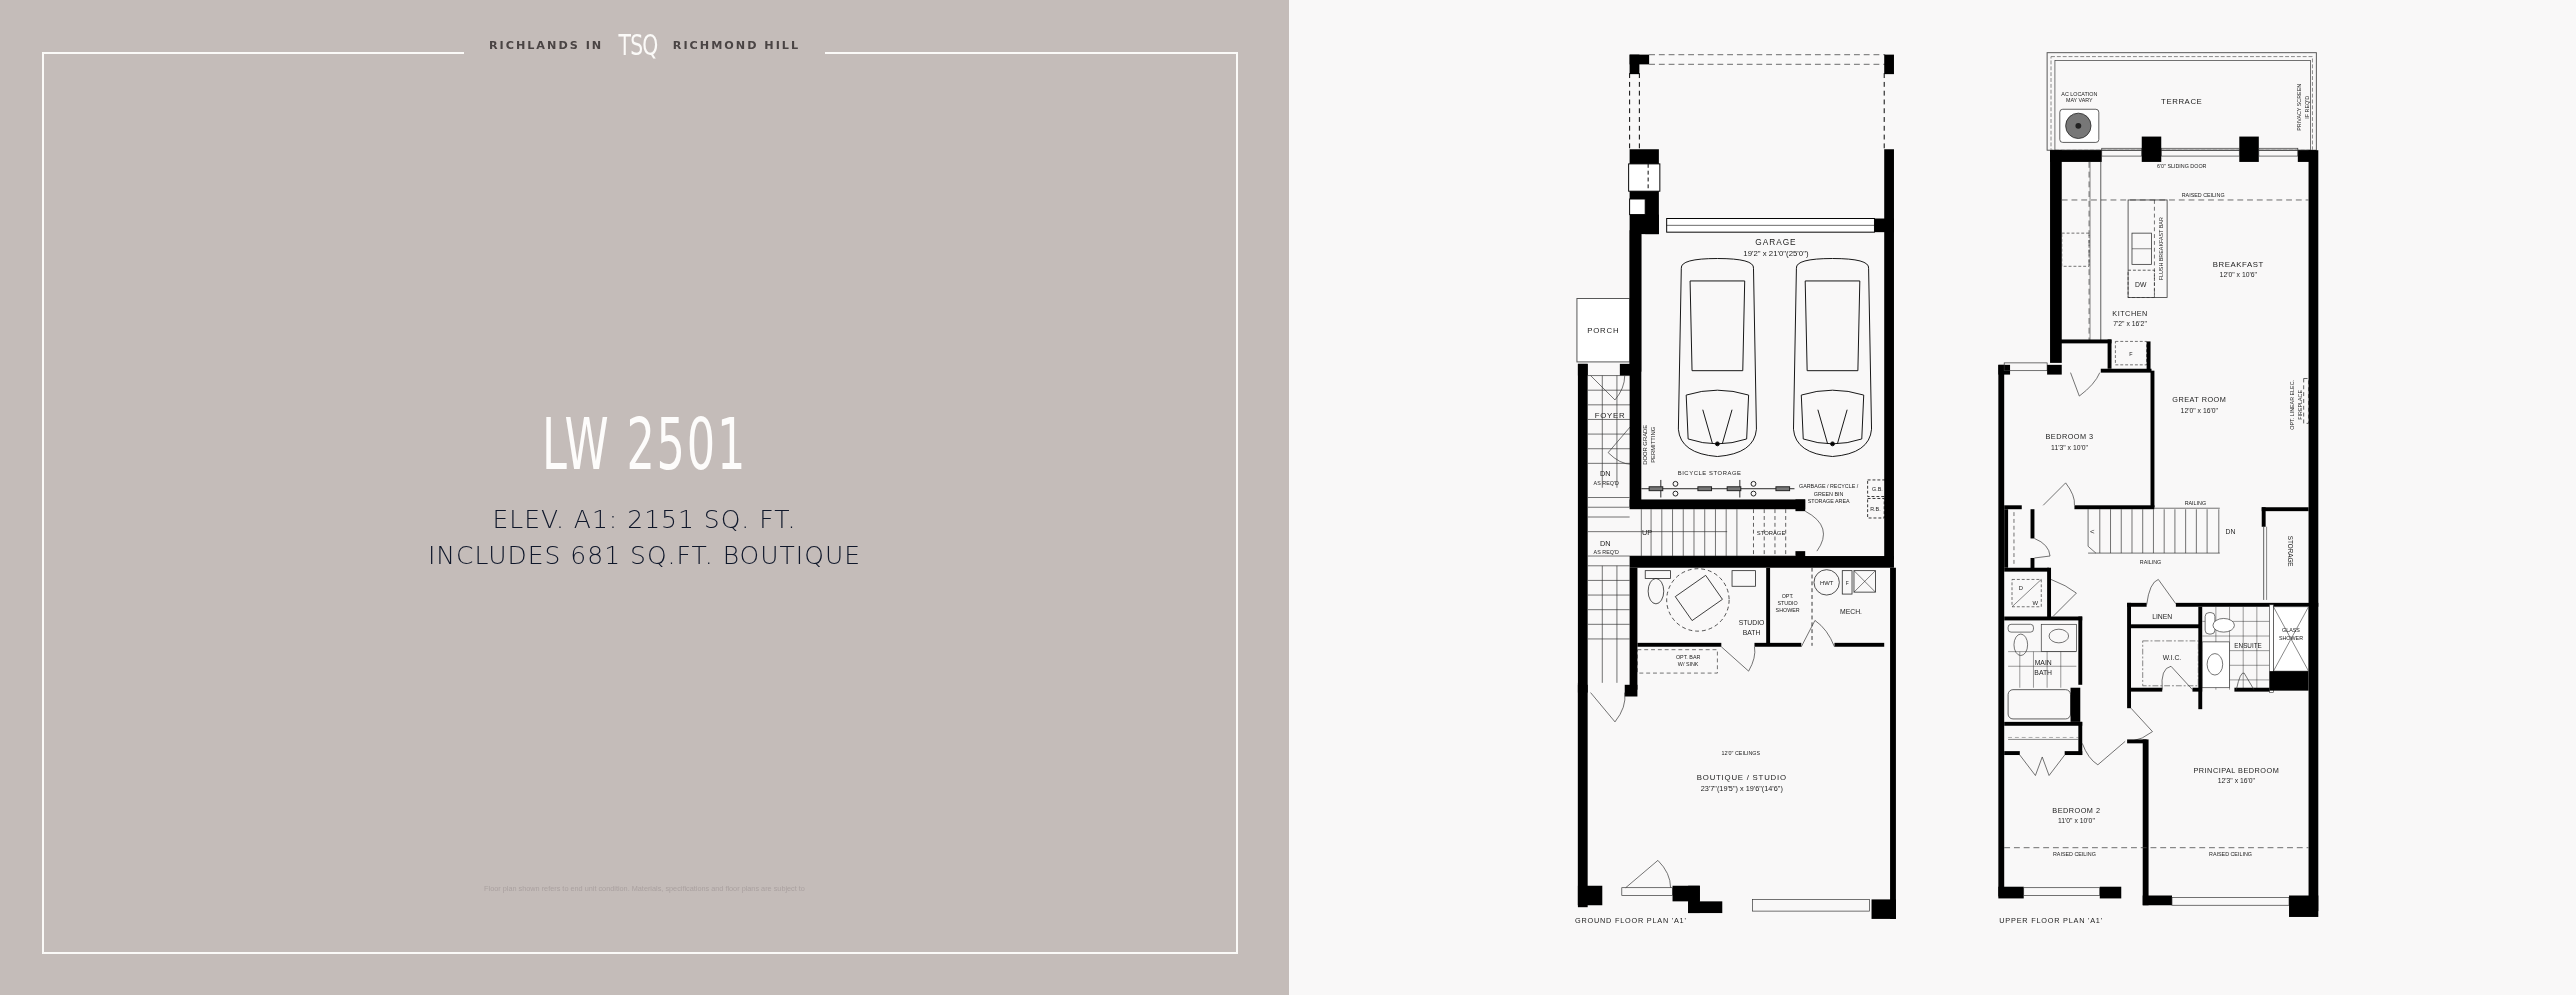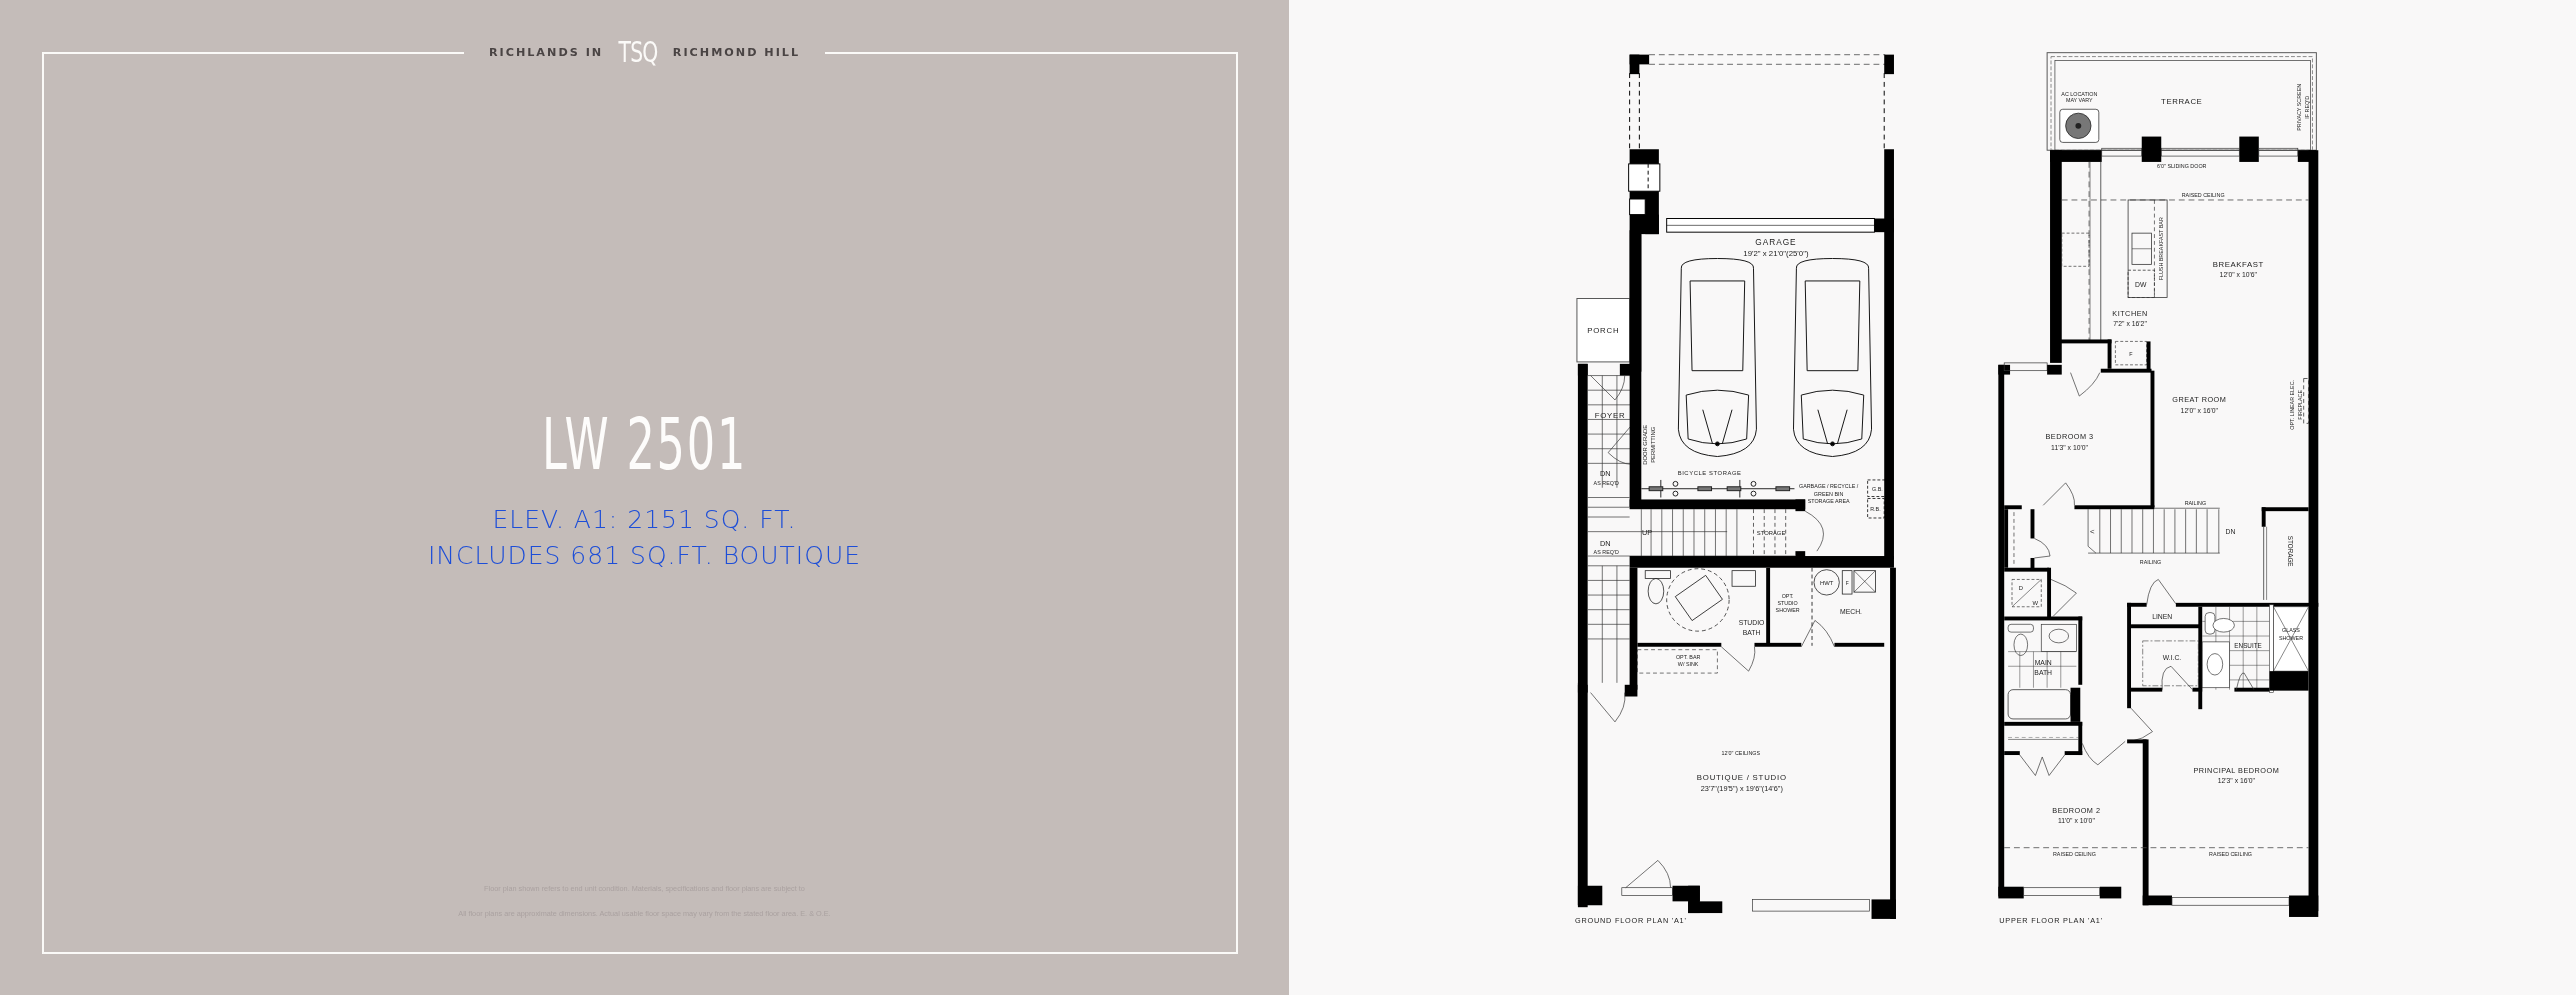--- a/index.html
+++ b/index.html
@@ -1,25 +1,25 @@
 <!DOCTYPE html>
 <html><head>
 <meta charset="utf-8">
 <style>
   html,body{margin:0;padding:0;}
   body{width:2576px;height:995px;position:relative;overflow:hidden;background:#f9f8f8;font-family:"Liberation Sans",sans-serif;}
   .left{position:absolute;left:0;top:0;width:1289px;height:995px;background:#c4bcb9;}
   .frame{position:absolute;left:42px;top:52px;width:1196px;height:902px;border:2px solid #fbfaf8;box-sizing:border-box;}
-  .brand{position:absolute;top:31px;left:0;width:1289px;display:flex;justify-content:center;align-items:center;}
+  .brand{position:absolute;top:24px;left:0;width:1289px;display:flex;justify-content:center;align-items:center;}
   .brand-inner{background:#c4bcb9;padding:0 25px;display:flex;align-items:center;gap:9.8px;height:43px;}
   .brand-small{font-family:"DejaVu Sans",sans-serif;font-size:11.2px;font-weight:bold;letter-spacing:2px;color:#4a4444;}
   .brand-logo{font-family:"DejaVu Sans Condensed","DejaVu Sans",sans-serif;font-size:29px;color:#fbfaf8;letter-spacing:-1px;transform:scaleX(0.78);display:inline-block;line-height:1;}
   .model{position:absolute;top:402px;left:0;width:1289px;text-align:center;color:#fdfcfb;font-family:"DejaVu Sans",sans-serif;font-weight:normal;font-size:72px;letter-spacing:2.9px;}
   .model span{display:inline-block;transform:scaleX(0.62);transform-origin:center;}
-  .sub{position:absolute;left:0;width:1289px;text-align:center;color:#1d4ed8;font-family:"DejaVu Sans",sans-serif;font-weight:200;font-size:25px;letter-spacing:1px;-webkit-text-stroke:0px;}
+  .sub{position:absolute;left:0;width:1289px;text-align:center;color:#0f172a;font-family:"DejaVu Sans",sans-serif;font-weight:200;font-size:25px;letter-spacing:1px;-webkit-text-stroke:0px;}
   .sub1{top:505px;}
   .sub2{top:541px;}
   .disc{position:absolute;left:0;width:1289px;text-align:center;color:#aaa1a0;font-size:7.3px;font-family:"Liberation Sans",sans-serif;}
   .d1{top:884px;} .d2{top:896px;} .d3{top:909px;}
   .right{position:absolute;left:1289px;top:0;width:1287px;height:995px;background:#f9f8f8;}
   svg text{font-family:"Liberation Sans",sans-serif;fill:#222;}
 </style>
 </head>
 <body>
 
@@ -29,21 +29,20 @@
     <div class="brand-inner">
       <span class="brand-small">RICHLANDS IN</span>
       <span class="brand-logo">TSQ</span>
       <span class="brand-small">RICHMOND HILL</span>
     </div>
   </div>
   <div class="model"><span>LW 2501</span></div>
   <div class="sub sub1">ELEV. A1: 2151 SQ. FT.</div>
   <div class="sub sub2">INCLUDES 681 SQ.FT. BOUTIQUE</div>
   <div class="disc d1">Floor plan shown refers to end unit condition. Materials, specifications and floor plans are subject to</div>
-  <div class="disc d3">All floor plans are approximate dimensions. Actual usable floor space may vary from the stated floor area. E. &amp; O.E.</div>
 </div>
 
 <div class="right">
 <svg width="1287" height="995" viewBox="1321 0 1319 1020" xmlns="http://www.w3.org/2000/svg">
 
   <g>
 
     <g stroke="#888" stroke-width="1.2" stroke-dasharray="6,4" fill="none">
       <line x1="1690" y1="56" x2="1932" y2="56"></line>
       <line x1="1690" y1="66" x2="1932" y2="66"></line>

